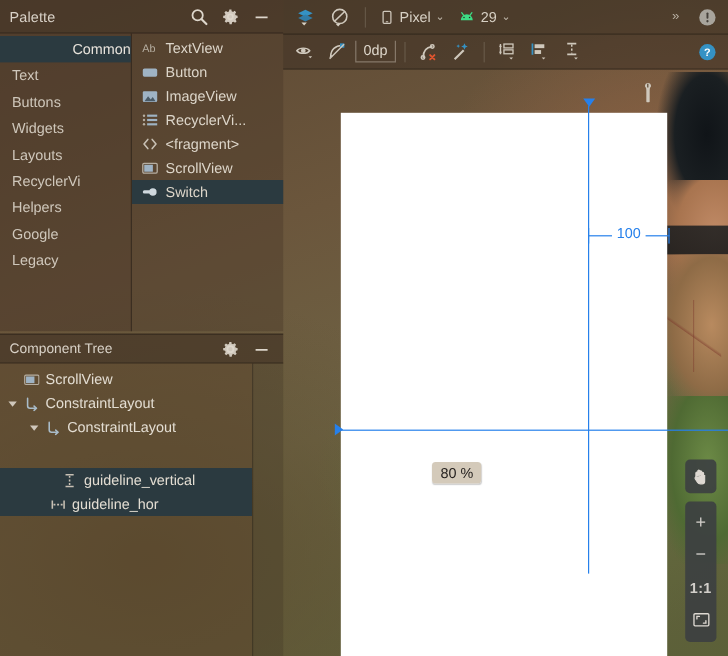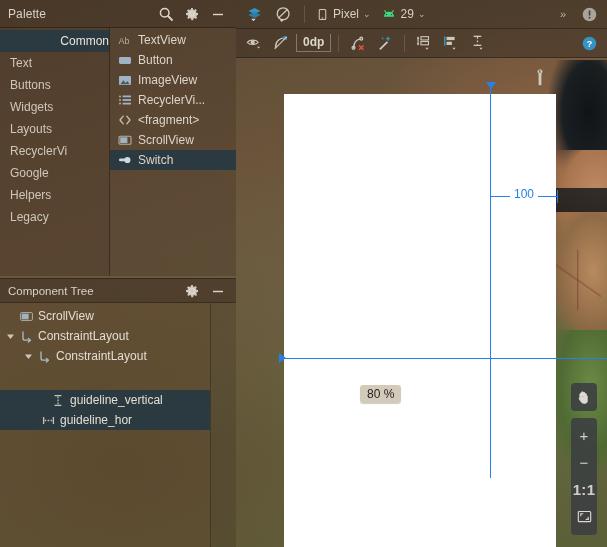--- a/index.html
+++ b/index.html
@@ -152,21 +152,21 @@
     color: #d7d0c4; font-size: 12px; white-space: nowrap;
   }
   .tbsep { width: 1px; height: 17px; background: rgba(160,148,132,0.30); margin: 0 4px; }
   .spacer { flex: 1; }
   .dd-caret { font-size: 9px; color: #bdb5a8; }
 
   .dp-box {
     border: 1px solid rgba(180,170,156,0.55);
     border-top: none;
     padding: 0 6px; height: 18px; line-height: 17px;
-    font-size: 12px; color: #ded7cb; font-weight: bold;
+    font-size: 12px; color: #ded7cb;
   }
 
   
   #surface {
     position: absolute; left: 236px; top: 58px; right: 0; bottom: 0;
     overflow: hidden;
   }
   #device {
     position: absolute; left: 48px; top: 36px;
     width: 272px; height: 485px;
@@ -238,21 +238,21 @@
     width: 26px; border-radius: 4px;
     background: rgba(60,63,65,0.90);
     display: flex; flex-direction: column; align-items: center;
     padding: 4px 0 5px;
   }
   .zbtn {
     width: 26px; height: 27px;
     display: flex; align-items: center; justify-content: center;
     color: #d2cfca; font-size: 15px;
   }
-  .zbtn.small { font-size: 15px; font-weight: bold; letter-spacing: .3px; }
+  .zbtn.small { font-size: 12px; font-weight: bold; letter-spacing: .3px; }
 
   
   svg { display: block; }
 </style>
 </head>
 <body>
 
 <div id="wallpaper">
   <div class="ill-hair"></div>
   <div class="ill-skin"></div>
@@ -290,22 +290,22 @@
     </div>
 
     <div id="palette-body">
       <div id="palette-cats">
         <div class="cat sel">Common</div>
         <div class="cat">Text</div>
         <div class="cat">Buttons</div>
         <div class="cat">Widgets</div>
         <div class="cat">Layouts</div>
         <div class="cat">RecyclerVi</div>
+        <div class="cat">Helpers</div>
         <div class="cat">Google</div>
-        <div class="cat">Helpers</div>
         <div class="cat">Legacy</div>
       </div>
 
       <div id="palette-items">
 
         <div class="pitem">
           <span class="pico">
             <svg viewBox="0 0 14 14" width="14" height="14">
               <text x="0.5" y="10.5" font-size="9" font-family="Liberation Sans, sans-serif" fill="#b6aea1">Ab</text>
             </svg>

